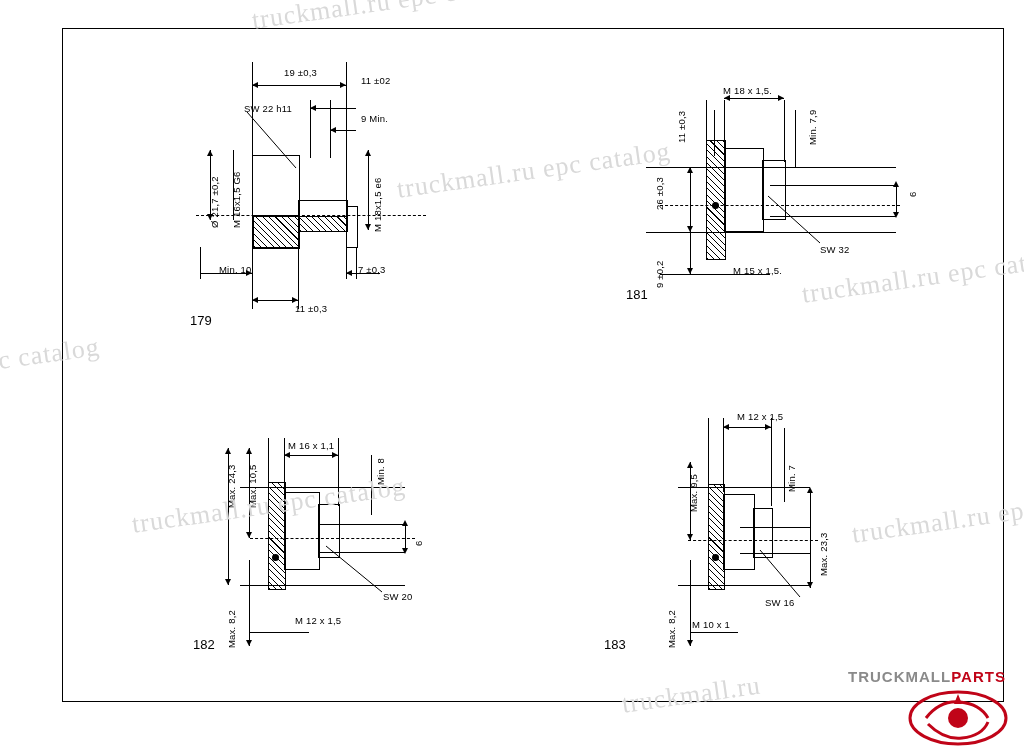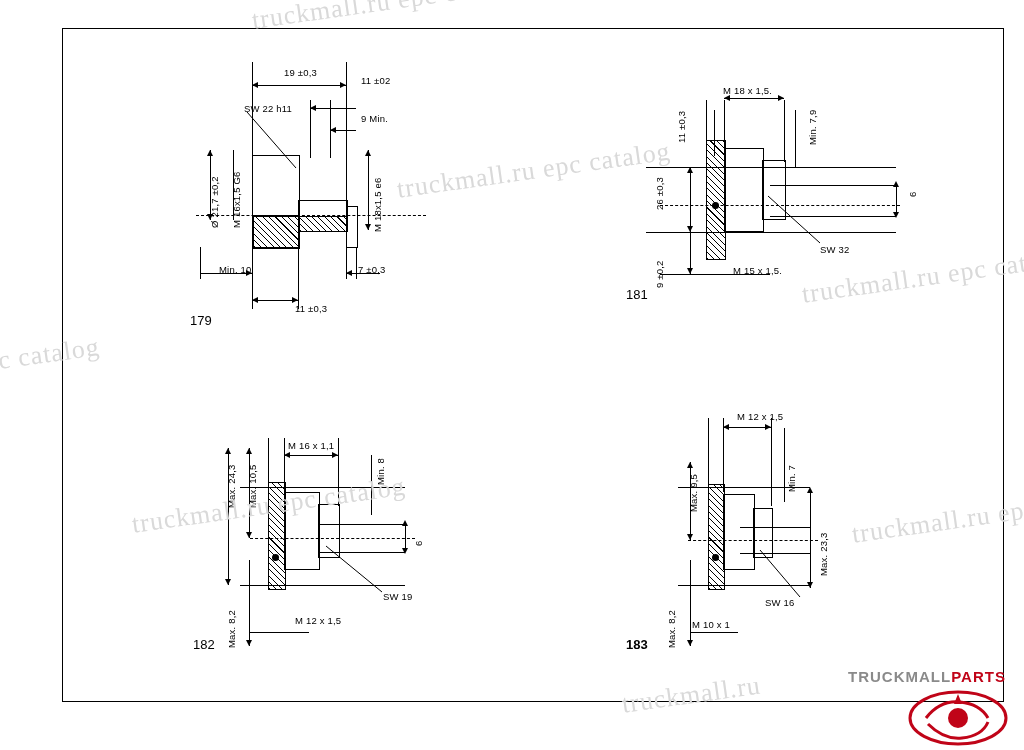--- a/index.html
+++ b/index.html
@@ -317,21 +317,21 @@
     <line x1="326" y1="546" x2="382" y2="592" stroke="#000" stroke-width="1"></line>
   </svg>
 
   <div class="lbl" style="left:288px; top:440px;">M 16 x 1,1</div>
   <div class="lbl rot" style="left:226px; top:508px;">Max.  24,3</div>
   <div class="lbl rot" style="left:247px; top:508px;">Max.  10,5</div>
   <div class="lbl rot" style="left:375px; top:485px;">Min. 8</div>
   <div class="lbl rot" style="left:413px; top:546px;">6</div>
   <div class="lbl rot" style="left:226px; top:648px;">Max.  8,2</div>
   <div class="lbl" style="left:295px; top:615px;">M 12 x 1,5</div>
-  <div class="lbl" style="left:383px; top:591px;">SW 19</div>
+  <div class="lbl" style="left:383px; top:591px;">SW 20</div>
 
   <div class="fignum" style="left:193px; top:637px;">182</div>
 </div>
 
 <div class="fig" style="left:0;top:0;width:1024px;height:700px;">
 
   <div class="ln h1" style="left:678px; top:487px; width:132px;"></div>
   <div class="ln h1" style="left:678px; top:585px; width:132px;"></div>
   <div class="ln h1" style="left:740px; top:527px; width:70px;"></div>
   <div class="ln h1" style="left:740px; top:553px; width:70px;"></div>
@@ -368,21 +368,21 @@
   </svg>
 
   <div class="lbl" style="left:737px; top:411px;">M 12 x 1,5</div>
   <div class="lbl rot" style="left:688px; top:512px;">Max.  9,5</div>
   <div class="lbl rot" style="left:786px; top:492px;">Min. 7</div>
   <div class="lbl rot" style="left:818px; top:576px;">Max.  23,3</div>
   <div class="lbl rot" style="left:666px; top:648px;">Max.  8,2</div>
   <div class="lbl" style="left:692px; top:619px;">M 10  x 1</div>
   <div class="lbl" style="left:765px; top:597px;">SW 16</div>
 
-  <div class="fignum" style="left:626px; top:637px;font-weight:bold;">183</div>
+  <div class="fignum" style="left:604px; top:637px;">183</div>
 </div>
 
 <div class="logo">
   <div class="logo-text">
     <span>TRUCKMALL</span><span class="red">PARTS</span>
   </div>
   <svg class="logo-mark" viewBox="0 0 104 62">
     <ellipse cx="52" cy="34" rx="48" ry="26" fill="none" stroke="#c00418" stroke-width="3"></ellipse>
     <path d="M20 34 q14 -18 34 -16 q20 2 28 16" fill="none" stroke="#c00418" stroke-width="3"></path>
     <path d="M22 40 q16 16 34 14 q20 -2 26 -16" fill="none" stroke="#c00418" stroke-width="3"></path>

